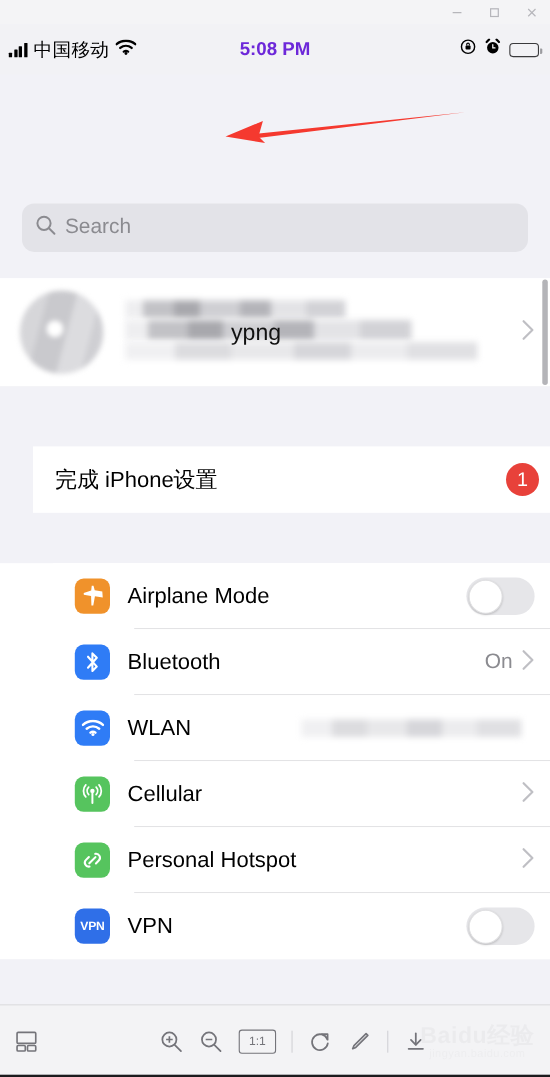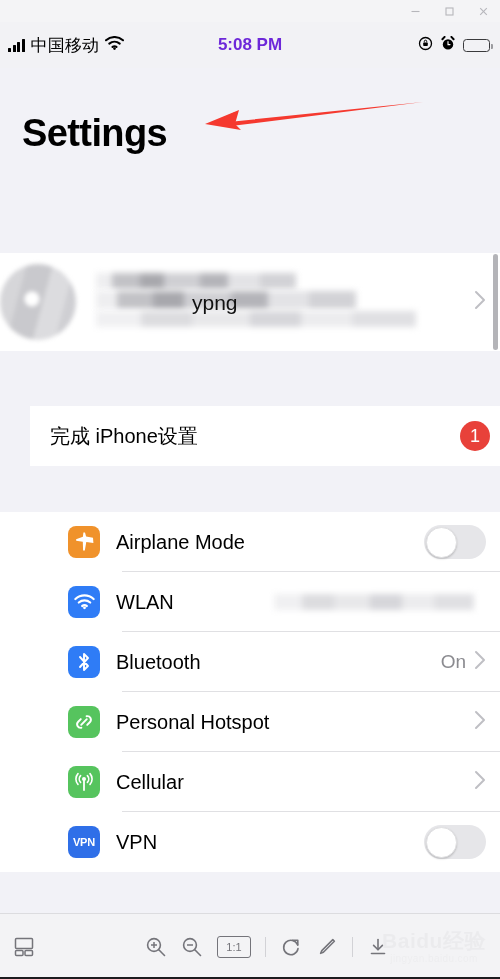--- a/index.html
+++ b/index.html
@@ -247,32 +247,40 @@
           <path d="M1.4 3.2 3.6.9M12.6 3.2 10.4.9" stroke="#000" stroke-width="2" stroke-linecap="round"></path>
           <path d="M7 5.6v3h2" stroke="#fff" stroke-width="1.1" stroke-linecap="round" fill="none"></path>
         </svg>
       </span>
       <span class="battery">
         <span class="fill" style="width:40%"></span>
       </span>
     </div>
   </div>
 
-  <div class="page-title">Settings</div>
 
   <div class="arrow">
     <svg width="230" height="48" viewBox="0 0 230 48">
       <path d="M228 6 L14 28 L40 16 L36 30 Z" fill="#f5392f"></path>
       <path d="M10 28 L44 14 L40 28 L46 34 Z" fill="#f5392f"></path>
     </svg>
   </div>
 
+  <div class="search">
+    <span>
+      <svg width="19" height="19" viewBox="0 0 19 19">
+        <circle cx="8" cy="8" r="6" fill="none" stroke="#8b8b90" stroke-width="1.8"></circle>
+        <line x1="12.5" y1="12.5" x2="17.5" y2="17.5" stroke="#8b8b90" stroke-width="1.8" stroke-linecap="round"></line>
+      </svg>
+    </span>
+    <span class="ph">Search</span>
+  </div>
 
   <div class="section" style="top:253px;height:98px;">
-    <div class="row" style="height:98px;padding-left:0;">
+    <div class="row" style="height:98px;padding-left:18px;">
       <div class="blur-avatar"></div>
       <div style="flex:1;position:relative;height:70px;">
         <div class="blur-line" style="position:absolute;left:4px;top:6px;width:200px;height:16px;"></div>
         <div class="blur-line" style="position:absolute;left:4px;top:24px;width:260px;height:18px;"></div>
         <div class="blur-line soft" style="position:absolute;left:4px;top:44px;width:320px;height:16px;"></div>
         <div style="position:absolute;left:100px;top:24px;font-size:21px;color:#111;font-family:'Liberation Sans',sans-serif;">ypng</div>
       </div>
       <span class="chev">
         <svg width="12" height="20" viewBox="0 0 12 20">
             <path d="M2 2 L10 10 L2 18" fill="none" stroke="currentColor" stroke-width="2" stroke-linecap="round" stroke-linejoin="round"></path>
@@ -303,75 +311,75 @@
       </span>
       <span class="label">Airplane Mode</span>
       <span class="toggle">
           <span class="knob"></span>
         </span>
       <div class="row-sep"></div>
     </div>
 
     <div class="row">
       <span class="app-icon" style="background:#2f7cf6;">
+        <svg width="16" height="22" viewBox="0 0 16 22">
+            <path d="M4 6 L12 15 L8 19 V3 L12 7 L4 16" fill="none" stroke="#fff" stroke-width="1.9" stroke-linecap="round" stroke-linejoin="round"></path>
+          </svg>
+      </span>
+      <span class="label">Bluetooth</span>
+      <span class="value">On</span>
+      <span class="chev">
+        <svg width="12" height="20" viewBox="0 0 12 20">
+            <path d="M2 2 L10 10 L2 18" fill="none" stroke="currentColor" stroke-width="2" stroke-linecap="round" stroke-linejoin="round"></path>
+          </svg>
+      </span>
+      <div class="row-sep"></div>
+    </div>
+
+    <div class="row">
+      <span class="app-icon" style="background:#2f7cf6;">
         <svg width="21" height="16" viewBox="0 0 21 16">
           <path d="M1.4 5A13.5 13.5 0 0 1 19.6 5" fill="none" stroke="#fff" stroke-width="2.2" stroke-linecap="round"></path>
           <path d="M4.8 8.5A8.7 8.7 0 0 1 16.2 8.5" fill="none" stroke="#fff" stroke-width="2.2" stroke-linecap="round"></path>
           <path d="M8.2 12A3.8 3.8 0 0 1 12.8 12" fill="none" stroke="#fff" stroke-width="2.2" stroke-linecap="round"></path>
           <circle cx="10.5" cy="13.8" r="1.4" fill="#fff"></circle>
         </svg>
       </span>
       <span class="label">WLAN</span>
       <span class="blur-line soft" style="width:200px;height:16px;margin-right:12px;"></span>
       <div class="row-sep"></div>
     </div>
 
     <div class="row">
-      <span class="app-icon" style="background:#2f7cf6;">
-        <svg width="16" height="22" viewBox="0 0 16 22">
-            <path d="M4 6 L12 15 L8 19 V3 L12 7 L4 16" fill="none" stroke="#fff" stroke-width="1.9" stroke-linecap="round" stroke-linejoin="round"></path>
-          </svg>
-      </span>
-      <span class="label">Bluetooth</span>
-      <span class="value">On</span>
-      <span class="chev">
-        <svg width="12" height="20" viewBox="0 0 12 20">
-            <path d="M2 2 L10 10 L2 18" fill="none" stroke="currentColor" stroke-width="2" stroke-linecap="round" stroke-linejoin="round"></path>
-          </svg>
-      </span>
-      <div class="row-sep"></div>
-    </div>
-
-    <div class="row">
-      <span class="app-icon" style="background:#56c45e;">
-        <svg width="22" height="22" viewBox="0 0 22 22">
-          <path d="M13.6 5.2a3.6 3.6 0 0 1 3.2 6.1l-2.6 2.6" fill="none" stroke="#fff" stroke-width="1.9" stroke-linecap="round"></path>
-          <path d="M8.4 16.8a3.6 3.6 0 0 1-3.2-6.1l2.6-2.6" fill="none" stroke="#fff" stroke-width="1.9" stroke-linecap="round"></path>
-          <path d="M8.2 13.8 13.8 8.2" stroke="#fff" stroke-width="1.9" stroke-linecap="round"></path>
-        </svg>
-      </span>
-      <span class="label">Personal Hotspot</span>
-      <span class="chev">
-        <svg width="12" height="20" viewBox="0 0 12 20">
-            <path d="M2 2 L10 10 L2 18" fill="none" stroke="currentColor" stroke-width="2" stroke-linecap="round" stroke-linejoin="round"></path>
-          </svg>
-      </span>
-      <div class="row-sep"></div>
-    </div>
-
-    <div class="row">
       <span class="app-icon" style="background:#56c45e;">
         <svg width="22" height="22" viewBox="0 0 22 22">
           <circle cx="11" cy="8" r="2" fill="#fff"></circle>
           <path d="M11 10v9" stroke="#fff" stroke-width="1.8" stroke-linecap="round"></path>
           <path d="M7.6 4.6a5 5 0 0 0 0 6.8M14.4 4.6a5 5 0 0 1 0 6.8" fill="none" stroke="#fff" stroke-width="1.6" stroke-linecap="round"></path>
           <path d="M5 2.6a8 8 0 0 0 0 10.8M17 2.6a8 8 0 0 1 0 10.8" fill="none" stroke="#fff" stroke-width="1.6" stroke-linecap="round"></path>
         </svg>
       </span>
       <span class="label">Cellular</span>
+      <span class="chev">
+        <svg width="12" height="20" viewBox="0 0 12 20">
+            <path d="M2 2 L10 10 L2 18" fill="none" stroke="currentColor" stroke-width="2" stroke-linecap="round" stroke-linejoin="round"></path>
+          </svg>
+      </span>
+      <div class="row-sep"></div>
+    </div>
+
+    <div class="row">
+      <span class="app-icon" style="background:#56c45e;">
+        <svg width="22" height="22" viewBox="0 0 22 22">
+          <path d="M13.6 5.2a3.6 3.6 0 0 1 3.2 6.1l-2.6 2.6" fill="none" stroke="#fff" stroke-width="1.9" stroke-linecap="round"></path>
+          <path d="M8.4 16.8a3.6 3.6 0 0 1-3.2-6.1l2.6-2.6" fill="none" stroke="#fff" stroke-width="1.9" stroke-linecap="round"></path>
+          <path d="M8.2 13.8 13.8 8.2" stroke="#fff" stroke-width="1.9" stroke-linecap="round"></path>
+        </svg>
+      </span>
+      <span class="label">Personal Hotspot</span>
       <span class="chev">
         <svg width="12" height="20" viewBox="0 0 12 20">
             <path d="M2 2 L10 10 L2 18" fill="none" stroke="currentColor" stroke-width="2" stroke-linecap="round" stroke-linejoin="round"></path>
           </svg>
       </span>
       <div class="row-sep"></div>
     </div>
 
     <div class="row">
       <span class="app-icon vpn-txt" style="background:#2f6fe8;">VPN</span>

